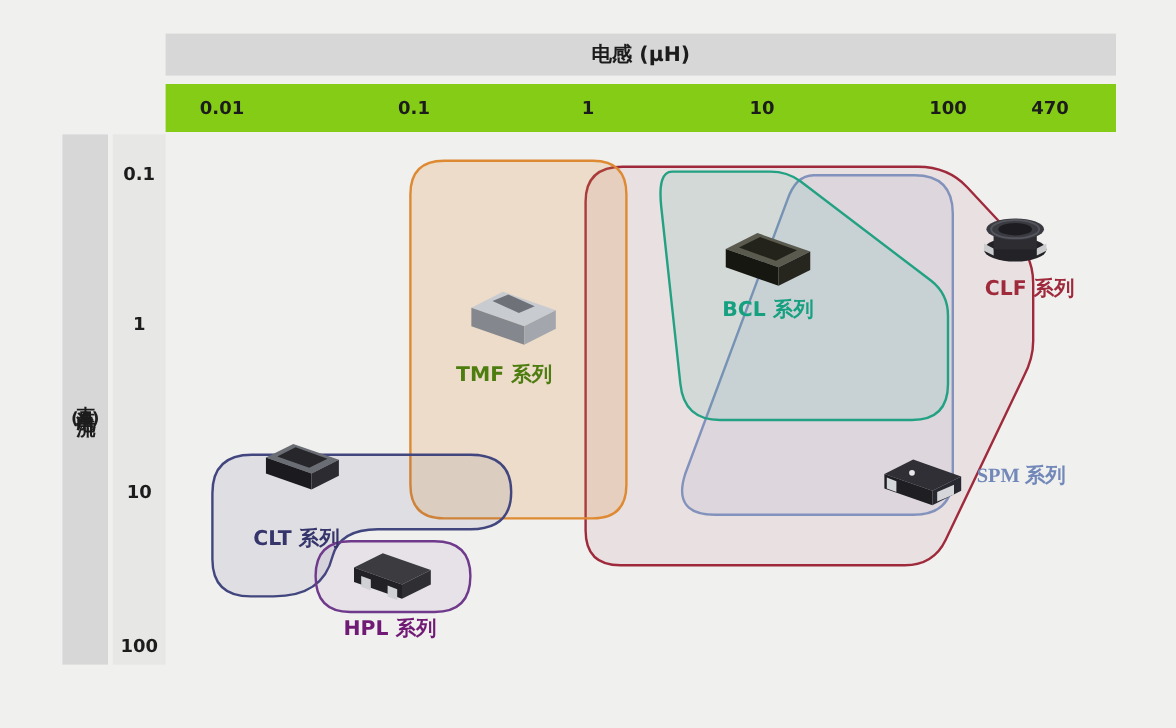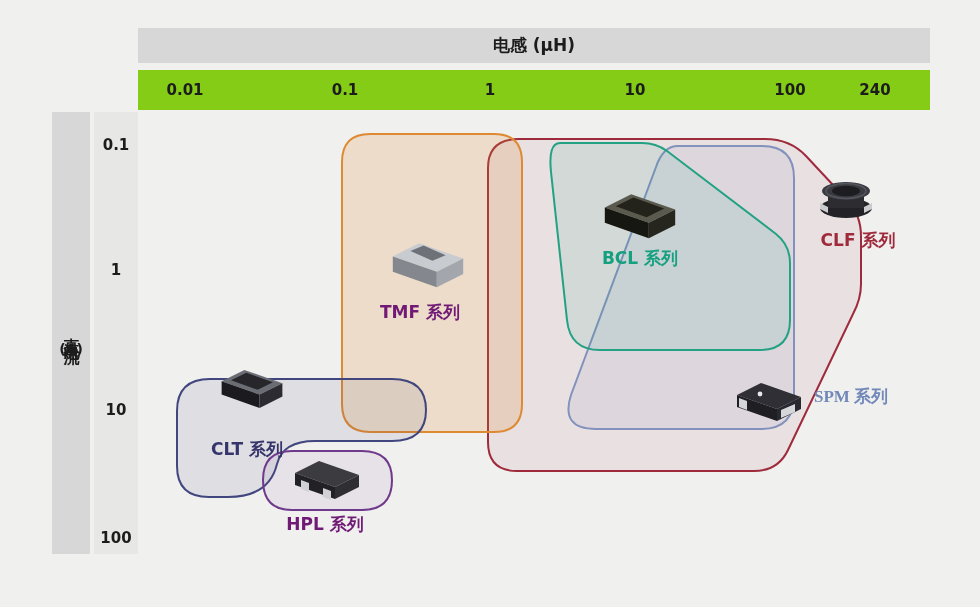--- a/index.html
+++ b/index.html
@@ -26,21 +26,21 @@
   <div class="x-header">
     <span>电感 (μH)</span>
   </div>
 
   <div class="x-ticks">
     <span class="xtick" style="left:47px">0.01</span>
     <span class="xtick" style="left:207px">0.1</span>
     <span class="xtick" style="left:352px">1</span>
     <span class="xtick" style="left:497px">10</span>
     <span class="xtick" style="left:652px">100</span>
-    <span class="xtick" style="left:737px">240</span>
+    <span class="xtick" style="left:737px">470</span>
   </div>
 
   <div class="y-header">
     <span class="vtext">直流电流</span>
     <span class="vunit">(A)</span>
   </div>
 
   <div class="y-ticks">
     <span class="ytick" style="top:33px">0.1</span>
     <span class="ytick" style="top:158px">1</span>
@@ -110,20 +110,20 @@
 
     <g transform="translate(327,479)">
       <polygon points="-32,-6 -8,-18 32,-4 8,8" fill="#3b3b40"></polygon>
       <polygon points="-32,-6 8,8 8,20 -32,6" fill="#222226"></polygon>
       <polygon points="8,8 32,-4 32,8 8,20" fill="#2e2e33"></polygon>
       <polygon points="-26,1 -18,4 -18,13 -26,10" fill="#cfd1d4"></polygon>
       <polygon points="-4,9 4,12 4,21 -4,18" fill="#cfd1d4"></polygon>
     </g>
   </svg>
 
-  <div class="series-label" style="left: 420px; top: 312px; color: #701a75;">TMF 系列</div>
+  <div class="series-label" style="left: 420px; top: 312px; color: #4d7c0f;">TMF 系列</div>
   <div class="series-label" style="left: 640px; top: 258px; color: rgb(21, 160, 128);">BCL 系列</div>
   <div class="series-label" style="left: 858px; top: 240px; color: rgb(158, 42, 60);">CLF 系列</div>
   <div class="series-label" style="left: 851px; top: 396px; color: rgb(113, 136, 184); font-family: Liberation Serif, serif;">SPM 系列</div>
   <div class="series-label" style="left: 247px; top: 430px; color: rgb(53, 53, 107); margin-top: 19px;">CLT 系列</div>
   <div class="series-label" style="left: 325px; top: 524px; color: #701a75;">HPL 系列</div>
 
 </div>
 
 </body></html>

